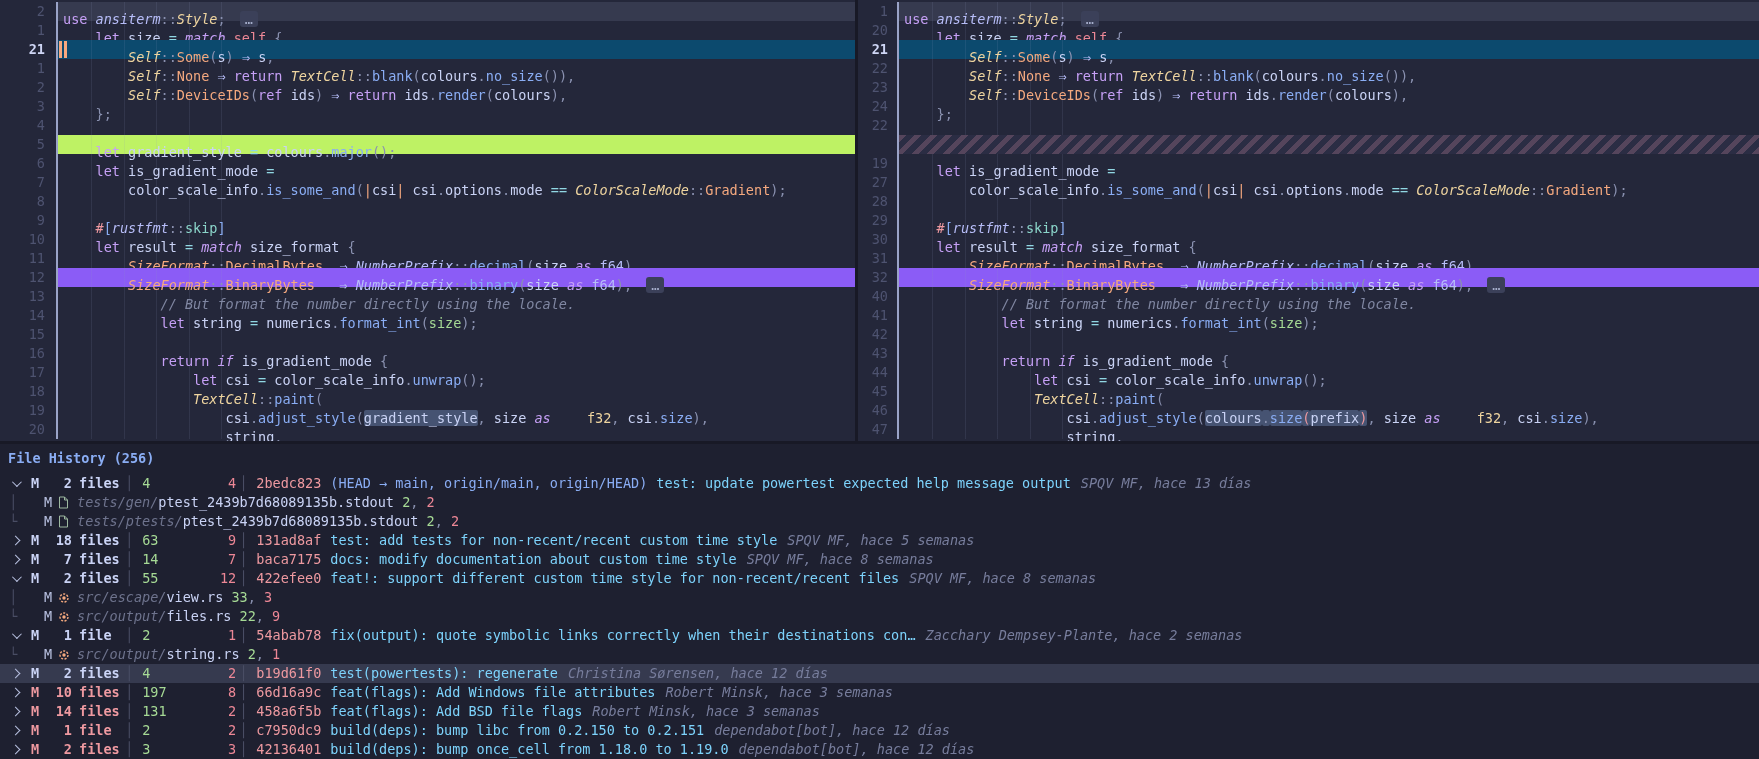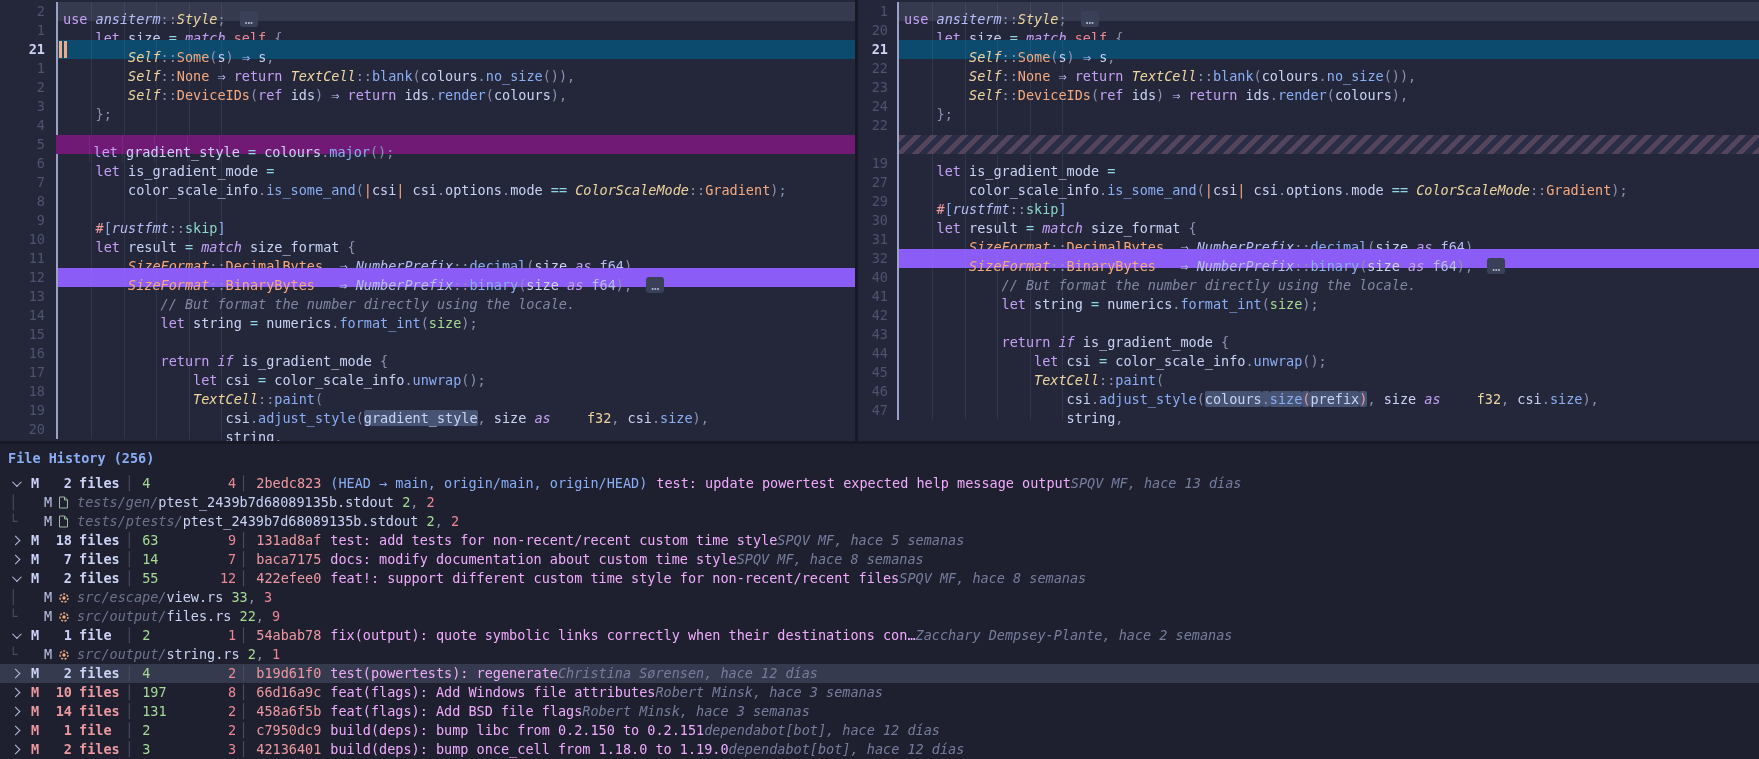--- a/index.html
+++ b/index.html
@@ -20,21 +20,21 @@
   .pane.left .gap{width:11px;}
   .pane.right .gap{width:9px;}
   .body{flex:1;display:flex;position:relative;}
   .rbar{flex:none;width:2px;background:#9aa3c7;}
   .code{margin:0;padding:8px 0 0 5px;flex:1;white-space:pre;color:#cad3f5;
         font-family:inherit;font-size:inherit;line-height:19px;
         background-image:repeating-linear-gradient(to right, rgba(140,150,190,.13) 0 1px, transparent 1px 4ch);
         background-position:4ch 0;background-size:17ch 100%;background-repeat:no-repeat;}
   .bg-sel .body{background:#363a4f;}
   .bg-cur .body{background:#0c4a6e;}
-  .bg-add .body{background:#701a75;flex-direction:column;}
+  .bg-add .body{background:#bef264;}
   .bg-chg .body{background:#8b5cf6;}
   .cursor{position:absolute;left:3px;top:1px;bottom:1px;display:flex;}
   .cursor i{display:block;width:3px;background:#f5a97f;margin-right:2px;}
   .stripebox{flex:1;background:repeating-linear-gradient(135deg,#55455c 0 5px,#2b2d44 5px 11px);}
   
   .s-kw{color:#c6a0f6;}            .s-kwi{color:#c6a0f6;font-style:italic;}
   .s-typ{color:#eed49f;font-style:italic;} .s-yel{color:#eed49f;margin-left:28px;}
   .s-lav{color:#b7bdf8;font-style:italic;} .s-lvp{color:#b7bdf8;}
   .s-enm{color:#f5a97f;}           .s-enmi{color:#f5a97f;font-style:italic;}
   .s-fn{color:#8aadf4;}            .s-op{color:#91d7e3;}
@@ -55,21 +55,21 @@
   .chev.rgt i{transform:rotate(-45deg);}
   .hst{flex:none;width:14px;margin-left:9px;color:#cad3f5;font-weight:bold;}
   .hnum{flex:none;width:27px;text-align:right;margin-right:7px;font-weight:bold;color:#cad3f5;}
   .hlbl{flex:none;width:43px;font-weight:bold;color:#cad3f5;}
   .salmon .hst,.salmon .hnum,.salmon .hlbl{color:#ee99a0;}
   .hsep{color:#494d64;padding:0 9px 0 3px;}
   .hadd{color:#a6da95;flex:none;width:36px;}
   .hdel{color:#ed8796;flex:none;width:58px;text-align:right;}
   .hhash{color:#ee99a0;margin-right:9px;}
   .hrefs{color:#8aadf4;margin-right:9px;}
-  .hmsg{color:#f0abfc;margin-right:0;}
+  .hmsg{color:#7dd3fc;margin-right:10px;}
   .hmeta{color:#777d9c;font-style:italic;}
   .tree{flex:none;width:13px;margin-left:9px;color:#494d64;}
   .fst{flex:none;margin-left:22px;width:14px;color:#b8c0e0;}
   .ficon{flex:none;width:15px;margin-right:4px;display:flex;align-items:center;}
   .fdir{color:#6e738d;font-style:italic;}
   .fname{color:#cad3f5;}
   .fadd{color:#a6da95;} .fdel{color:#ed8796;} .fpun{color:#8a91b0;}
 </style>
 </head>
 <body>
@@ -106,20 +106,21 @@
         <div class="cl bg-sel"><span class="ln">1</span><span class="gap"></span><span class="body"><span class="rbar"></span><pre class="code"><span class="s-kw">use </span><span class="s-lav">ansiterm</span><span class="s-pun">::</span><span class="s-typ">Style</span><span class="s-pun">; </span><span class="s-fold">…</span></pre></span></div>
         <div class="cl"><span class="ln">20</span><span class="gap"></span><span class="body"><span class="rbar"></span><pre class="code"><span class="s-txt">    </span><span class="s-kw">let </span><span class="s-txt">size </span><span class="s-op">= </span><span class="s-kwi">match </span><span class="s-slf">self </span><span class="s-pun">{</span></pre></span></div>
         <div class="cl bg-cur"><span class="ln b">21</span><span class="gap"></span><span class="body"><span class="rbar"></span><pre class="code"><span class="s-txt">        </span><span class="s-typ">Self</span><span class="s-pun">::</span><span class="s-enm">Some</span><span class="s-pun">(</span><span class="s-txt">s</span><span class="s-pun">) </span><span class="s-lvp">⇒ </span><span class="s-txt">s</span><span class="s-pun">,</span></pre></span></div>
         <div class="cl"><span class="ln">22</span><span class="gap"></span><span class="body"><span class="rbar"></span><pre class="code"><span class="s-txt">        </span><span class="s-typ">Self</span><span class="s-pun">::</span><span class="s-enm">None </span><span class="s-lvp">⇒ </span><span class="s-kw">return </span><span class="s-typ">TextCell</span><span class="s-pun">::</span><span class="s-fn">blank</span><span class="s-pun">(</span><span class="s-txt">colours</span><span class="s-pun">.</span><span class="s-fn">no_size</span><span class="s-pun">()),</span></pre></span></div>
         <div class="cl"><span class="ln">23</span><span class="gap"></span><span class="body"><span class="rbar"></span><pre class="code"><span class="s-txt">        </span><span class="s-typ">Self</span><span class="s-pun">::</span><span class="s-enm">DeviceIDs</span><span class="s-pun">(</span><span class="s-kw">ref </span><span class="s-txt">ids</span><span class="s-pun">) </span><span class="s-lvp">⇒ </span><span class="s-kw">return </span><span class="s-txt">ids</span><span class="s-pun">.</span><span class="s-fn">render</span><span class="s-pun">(</span><span class="s-txt">colours</span><span class="s-pun">),</span></pre></span></div>
         <div class="cl"><span class="ln">24</span><span class="gap"></span><span class="body"><span class="rbar"></span><pre class="code"><span class="s-pun">    };</span></pre></span></div>
         <div class="cl"><span class="ln">22</span><span class="gap"></span><span class="body"><span class="rbar"></span><pre class="code"></pre></span></div>
         <div class="cl"><span class="ln"></span><span class="gap"></span><span class="body"><span class="rbar"></span><span class="stripebox"></span></span></div>
         <div class="cl"><span class="ln">19</span><span class="gap"></span><span class="body"><span class="rbar"></span><pre class="code"><span class="s-txt">    </span><span class="s-kw">let </span><span class="s-txt">is_gradient_mode </span><span class="s-op">=</span></pre></span></div>
         <div class="cl"><span class="ln">27</span><span class="gap"></span><span class="body"><span class="rbar"></span><pre class="code"><span class="s-txt">        </span><span class="s-txt">color_scale_info</span><span class="s-pun">.</span><span class="s-fn">is_some_and</span><span class="s-pun">(</span><span class="s-enm">|</span><span class="s-txt">csi</span><span class="s-enm">|</span><span class="s-txt"> csi</span><span class="s-pun">.</span><span class="s-txt">options</span><span class="s-pun">.</span><span class="s-txt">mode </span><span class="s-op">== </span><span class="s-typ">ColorScaleMode</span><span class="s-pun">::</span><span class="s-enm">Gradient</span><span class="s-pun">);</span></pre></span></div>
+        <div class="cl"><span class="ln">28</span><span class="gap"></span><span class="body"><span class="rbar"></span><pre class="code"></pre></span></div>
         <div class="cl"><span class="ln">29</span><span class="gap"></span><span class="body"><span class="rbar"></span><pre class="code"><span class="s-txt">    </span><span class="s-mar">#</span><span class="s-att">[</span><span class="s-lav">rustfmt</span><span class="s-pun">::</span><span class="s-tea">skip</span><span class="s-att">]</span></pre></span></div>
         <div class="cl"><span class="ln">30</span><span class="gap"></span><span class="body"><span class="rbar"></span><pre class="code"><span class="s-txt">    </span><span class="s-kw">let </span><span class="s-txt">result </span><span class="s-op">= </span><span class="s-kwi">match </span><span class="s-txt">size_format </span><span class="s-pun">{</span></pre></span></div>
         <div class="cl"><span class="ln">31</span><span class="gap"></span><span class="body"><span class="rbar"></span><pre class="code"><span class="s-txt">        </span><span class="s-enmi">SizeFormat</span><span class="s-pun">::</span><span class="s-enm">DecimalBytes</span><span class="s-lvp">  ⇒ </span><span class="s-lav">NumberPrefix</span><span class="s-pun">::</span><span class="s-fn">decimal</span><span class="s-pun">(</span><span class="s-txt">size </span><span class="s-kwi">as </span><span class="s-lvp">f64</span><span class="s-pun">),</span></pre></span></div>
         <div class="cl bg-chg"><span class="ln">32</span><span class="gap"></span><span class="body"><span class="rbar"></span><pre class="code"><span class="s-txt">        </span><span class="s-enmi">SizeFormat</span><span class="s-pun">::</span><span class="s-enm">BinaryBytes</span><span class="s-lvp">   ⇒ </span><span class="s-lav">NumberPrefix</span><span class="s-pun">::</span><span class="s-fn">binary</span><span class="s-pun">(</span><span class="s-txt">size </span><span class="s-kwi">as </span><span class="s-lvp">f64</span><span class="s-pun">), </span><span class="s-fold">…</span></pre></span></div>
         <div class="cl"><span class="ln">40</span><span class="gap"></span><span class="body"><span class="rbar"></span><pre class="code"><span class="s-txt">            </span><span class="s-com">// But format the number directly using the locale.</span></pre></span></div>
         <div class="cl"><span class="ln">41</span><span class="gap"></span><span class="body"><span class="rbar"></span><pre class="code"><span class="s-txt">            </span><span class="s-kw">let </span><span class="s-txt">string </span><span class="s-op">= </span><span class="s-txt">numerics</span><span class="s-pun">.</span><span class="s-fn">format_int</span><span class="s-pun">(</span><span class="s-grn">size</span><span class="s-pun">);</span></pre></span></div>
         <div class="cl"><span class="ln">42</span><span class="gap"></span><span class="body"><span class="rbar"></span><pre class="code"></pre></span></div>
         <div class="cl"><span class="ln">43</span><span class="gap"></span><span class="body"><span class="rbar"></span><pre class="code"><span class="s-txt">            </span><span class="s-kw">return </span><span class="s-kwi">if </span><span class="s-txt">is_gradient_mode </span><span class="s-pun">{</span></pre></span></div>
         <div class="cl"><span class="ln">44</span><span class="gap"></span><span class="body"><span class="rbar"></span><pre class="code"><span class="s-txt">                </span><span class="s-kw">let </span><span class="s-txt">csi </span><span class="s-op">= </span><span class="s-txt">color_scale_info</span><span class="s-pun">.</span><span class="s-fn">unwrap</span><span class="s-pun">();</span></pre></span></div>
         <div class="cl"><span class="ln">45</span><span class="gap"></span><span class="body"><span class="rbar"></span><pre class="code"><span class="s-txt">                </span><span class="s-typ">TextCell</span><span class="s-pun">::</span><span class="s-fn">paint</span><span class="s-pun">(</span></pre></span></div>

